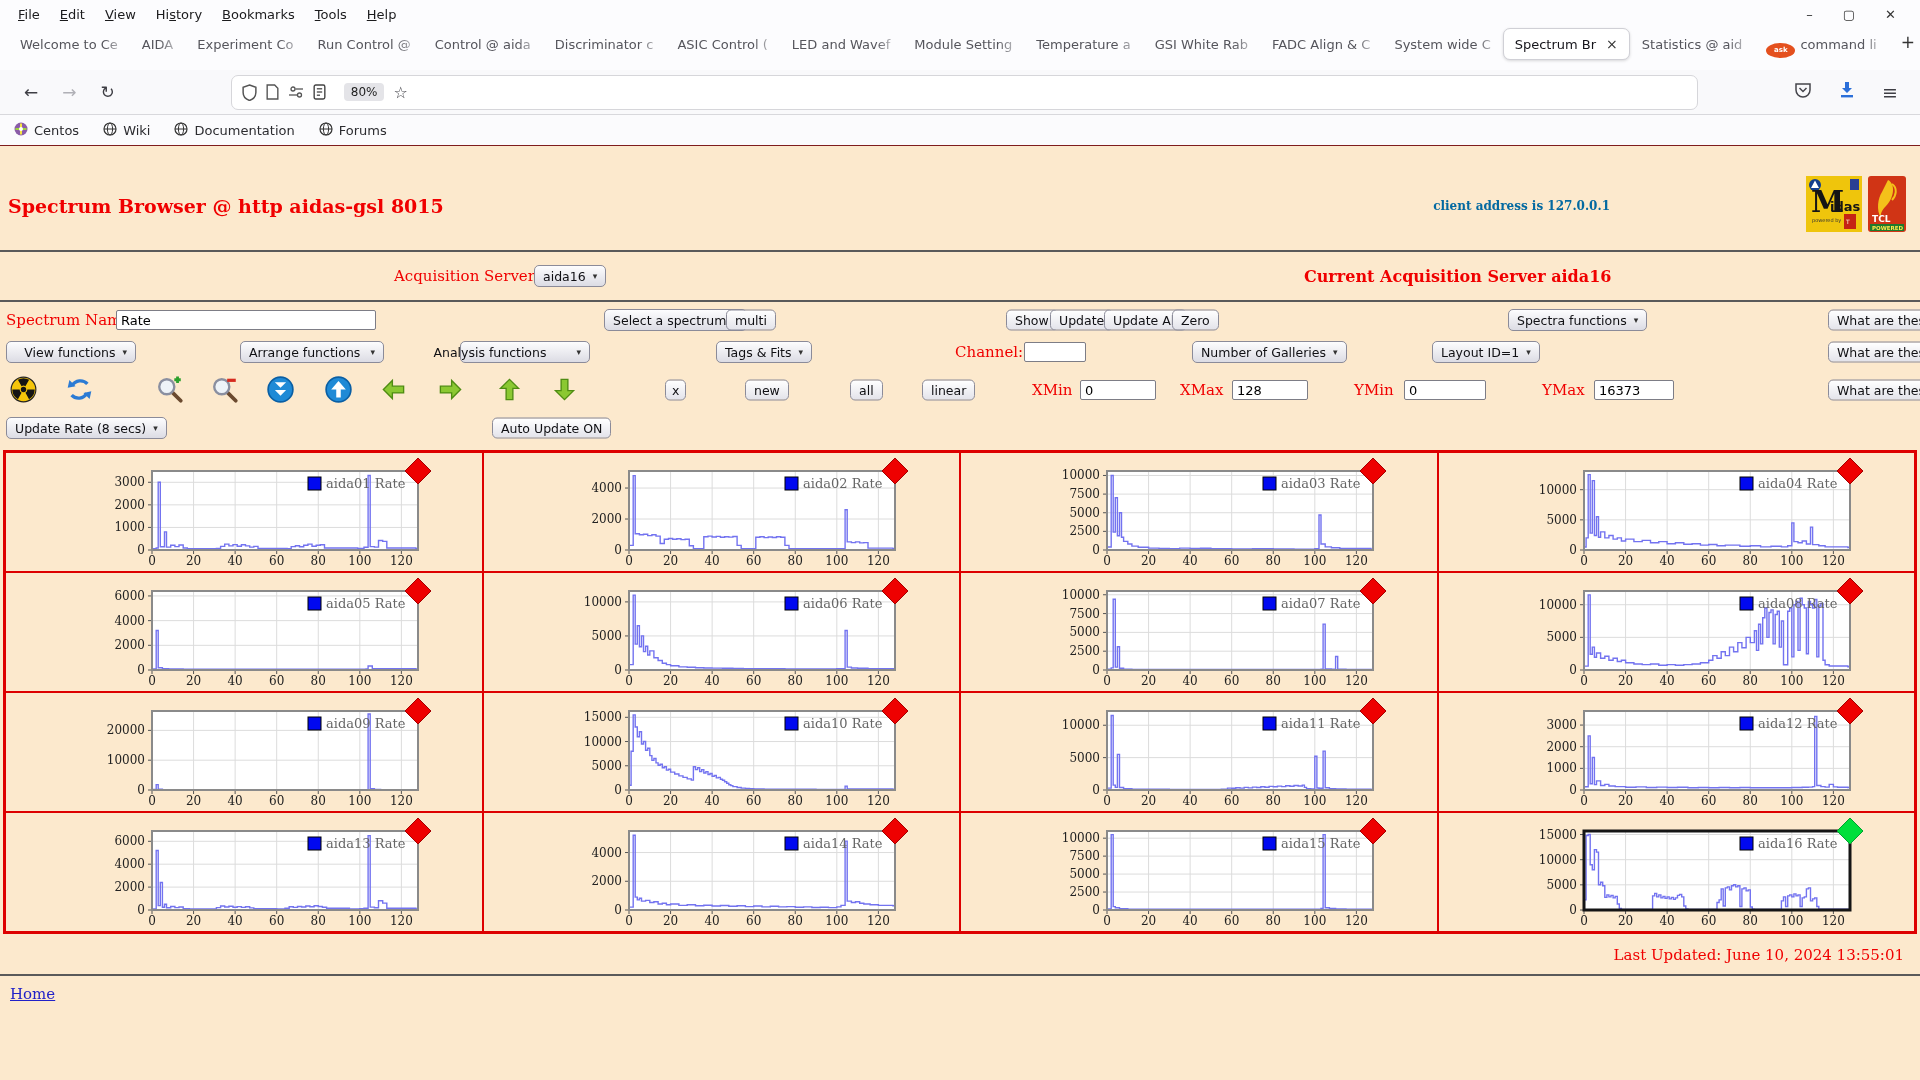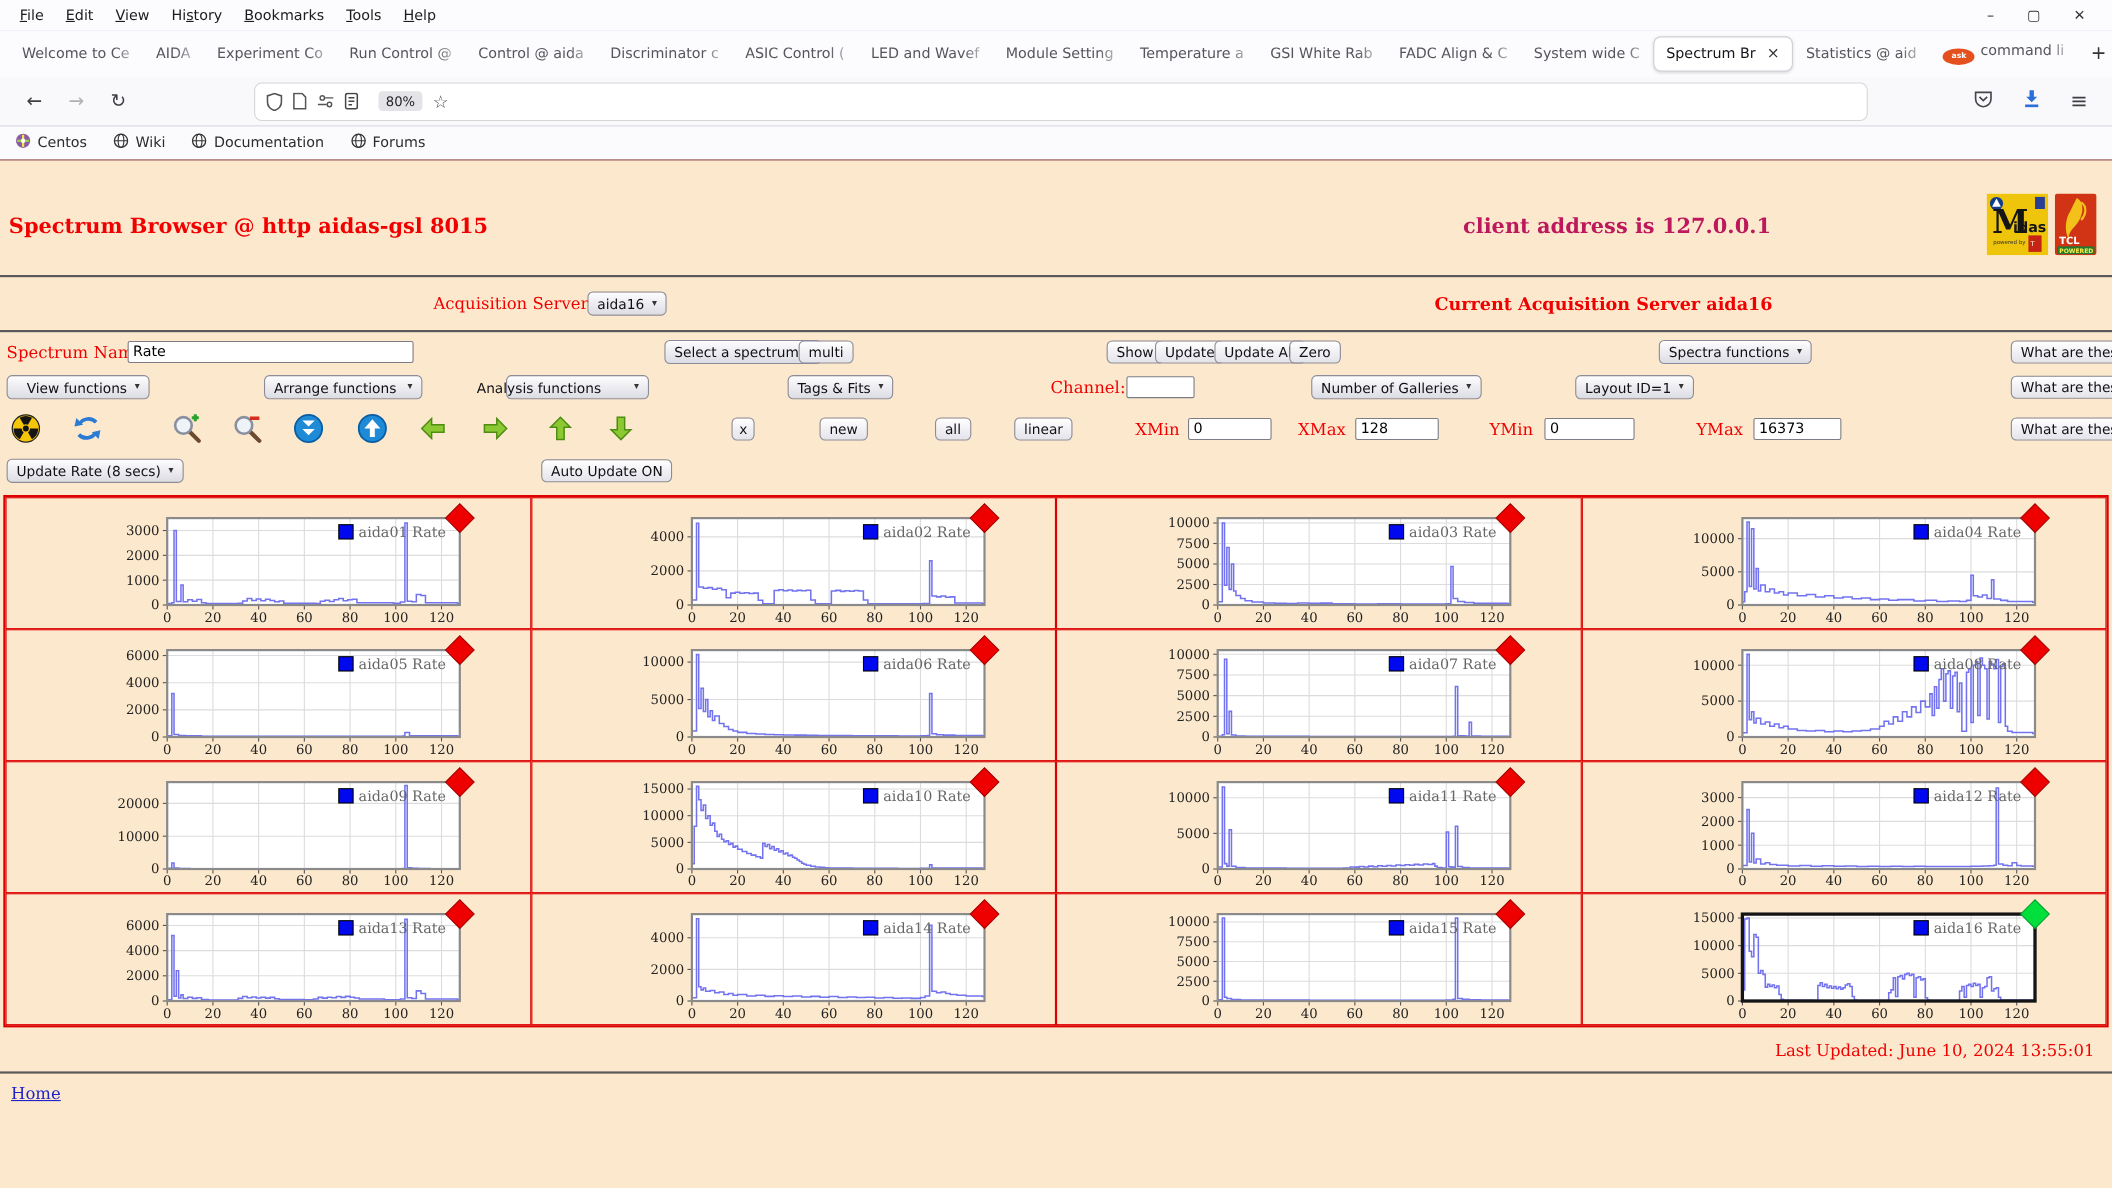--- a/index.html
+++ b/index.html
@@ -3,21 +3,21 @@
 <meta charset="utf-8">
 <style>
   html,body{margin:0;padding:0;}
   body{width:1920px;height:1080px;overflow:hidden;background:#fce9cd;font-family:"DejaVu Sans",sans-serif;}
   
   .chrome{background:#c4b5fd;}
   .menubar{display:flex;align-items:center;height:28px;background:#fcfcfe;padding:0 8px;font-size:13px;color:#1b1b1d;}
   .menu-item{padding:3px 10px;cursor:default;}
   .menu-item u{text-decoration:underline;}
   .win-controls{margin-left:auto;display:flex;gap:30px;padding-right:16px;font-size:13px;color:#333;}
-  .tabbar{display:flex;align-items:center;height:42px;background:#fcfcfe;padding:0 8px;font-size:13px;color:#55555c;}
+  .tabbar{display:flex;align-items:flex-start;height:42px;background:#fcfcfe;padding:0 8px;font-size:13px;color:#55555c;}
   .tab{position:relative;padding:9px 12px;white-space:nowrap;max-width:122px;overflow:hidden;flex:0 0 auto;}
   .tab .fade{position:absolute;right:0;top:0;bottom:0;width:26px;background:linear-gradient(to right,rgba(252,252,254,0),#fcfcfe);}
   .tab.active{display:flex;align-items:center;gap:10px;background:#ffffff;border:1px solid #d0d0d6;border-radius:7px;box-shadow:0 1px 3px rgba(0,0,0,.15);color:#15141a;padding:7px 11px;max-width:150px;overflow:visible;}
   .tab .favicon{display:inline-block;width:29px;height:15px;border-radius:50%;background:#e4501e;color:#fff;font-size:7px;font-weight:bold;text-align:center;line-height:15px;margin-right:5px;vertical-align:-3px;}
   .tab-close{color:#333;font-size:14px;}
   .newtab{padding:4px 12px;font-size:17px;color:#333;}
   .navbar{display:flex;align-items:center;height:44px;background:#f9f9fb;border-bottom:1px solid #d8d8dc;padding:0 12px;}
   .nav-ico{font-size:17px;color:#3e3e44;padding:0 12px;}
   .nav-ico.disabled{color:#b0b0b6;}
   .urlbar{display:flex;align-items:center;flex:1;height:33px;background:#fff;border:1px solid #d6d6da;border-radius:7px;margin-left:104px;margin-right:96px;padding:0 10px;font-size:13.5px;color:#15141a;}
@@ -26,21 +26,21 @@
   .url-dim{color:#8a8a90;}
   .zoom-badge{background:#e4e4e8;border-radius:4px;padding:2px 7px;font-size:12px;color:#222;margin:0 9px;}
   .star{font-size:16px;color:#4a4a50;}
   .right-icos{display:flex;align-items:center;gap:26px;padding-right:10px;}
   .bookmarksbar{display:flex;align-items:center;gap:24px;height:30px;background:#fbfbfd;padding:0 14px;font-size:13px;color:#2c2c30;border-bottom:1px solid #7f1d1d;}
   .bm{display:flex;align-items:center;gap:6px;}
   
   .page{position:relative;background:#fce9cd;}
   .pg-header{display:flex;align-items:center;padding:30px 10px 14px 8px;}
   .pg-title{font-family:"DejaVu Serif",serif;font-weight:bold;font-size:19px;color:#f00000;}
-  .client{font-family:"DejaVu Serif",serif;font-weight:bold;font-size:19px;color:#be185d;margin-left:auto;margin-right:196px;}
+  .client{font-family:"DejaVu Serif",serif;font-weight:bold;font-size:12px;color:#0369a1;margin-left:auto;margin-right:196px;}
   .logos{display:flex;gap:6px;margin-right:4px;}
   hr.sep{border:none;border-top:2px solid #5a5a5a;margin:0;}
   .row{position:relative;}
   .abs{position:absolute;top:50%;transform:translateY(-50%);}
   .rlab{font-family:"DejaVu Serif",serif;font-size:15px;color:#f00000;white-space:nowrap;}
   .rlab.b{font-weight:bold;font-size:16px;}
   .btn{display:inline-flex;align-items:center;justify-content:center;background:linear-gradient(#ffffff,#e3e3ea);border:1px solid #8b8b99;border-radius:5px;padding:2px 8px;font-size:12.5px;color:#101014;white-space:nowrap;}
   .sel{display:inline-flex;align-items:center;gap:7px;background:linear-gradient(#fdfdfe,#dcdce4);border:1px solid #8b8b99;border-radius:5px;padding:2.5px 8px;font-size:12.5px;color:#101014;white-space:nowrap;}
   .sel .arr{font-size:9px;color:#333;}
   .tin{background:#fff;border:1px solid #7d7d86;border-radius:2px;height:20px;font-size:13px;font-family:"DejaVu Sans",sans-serif;padding:0 4px;box-sizing:border-box;}

